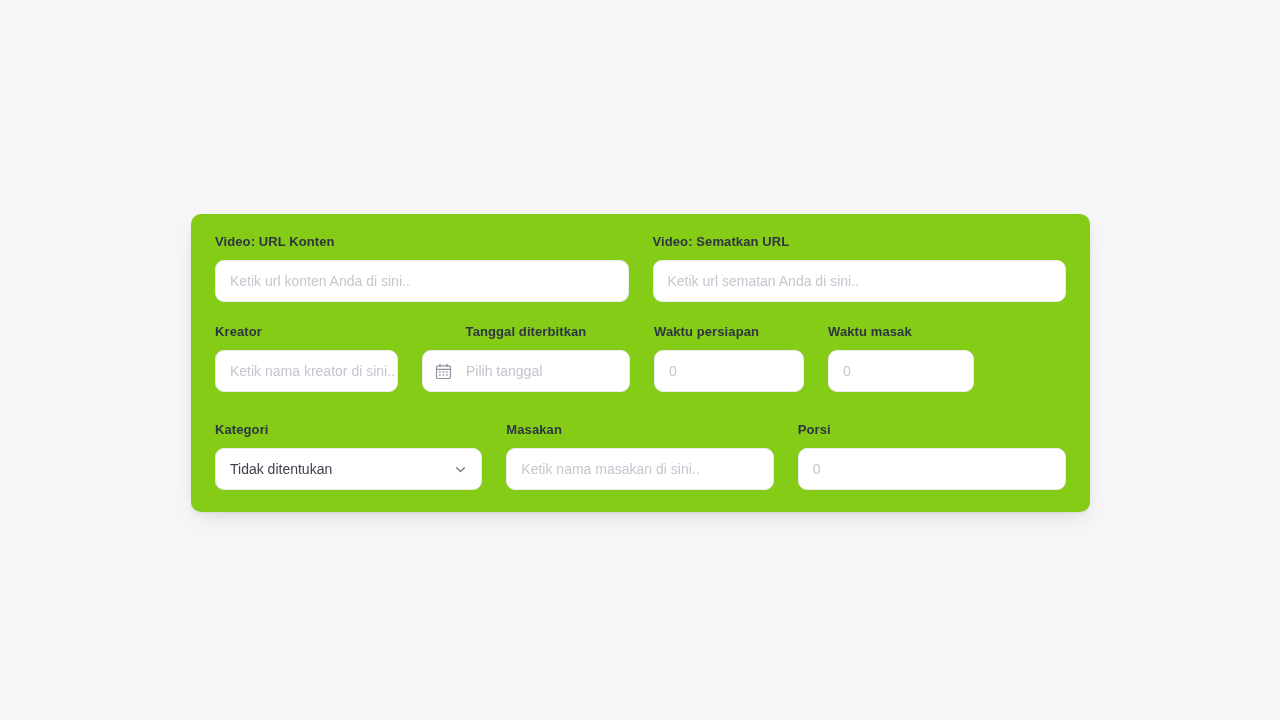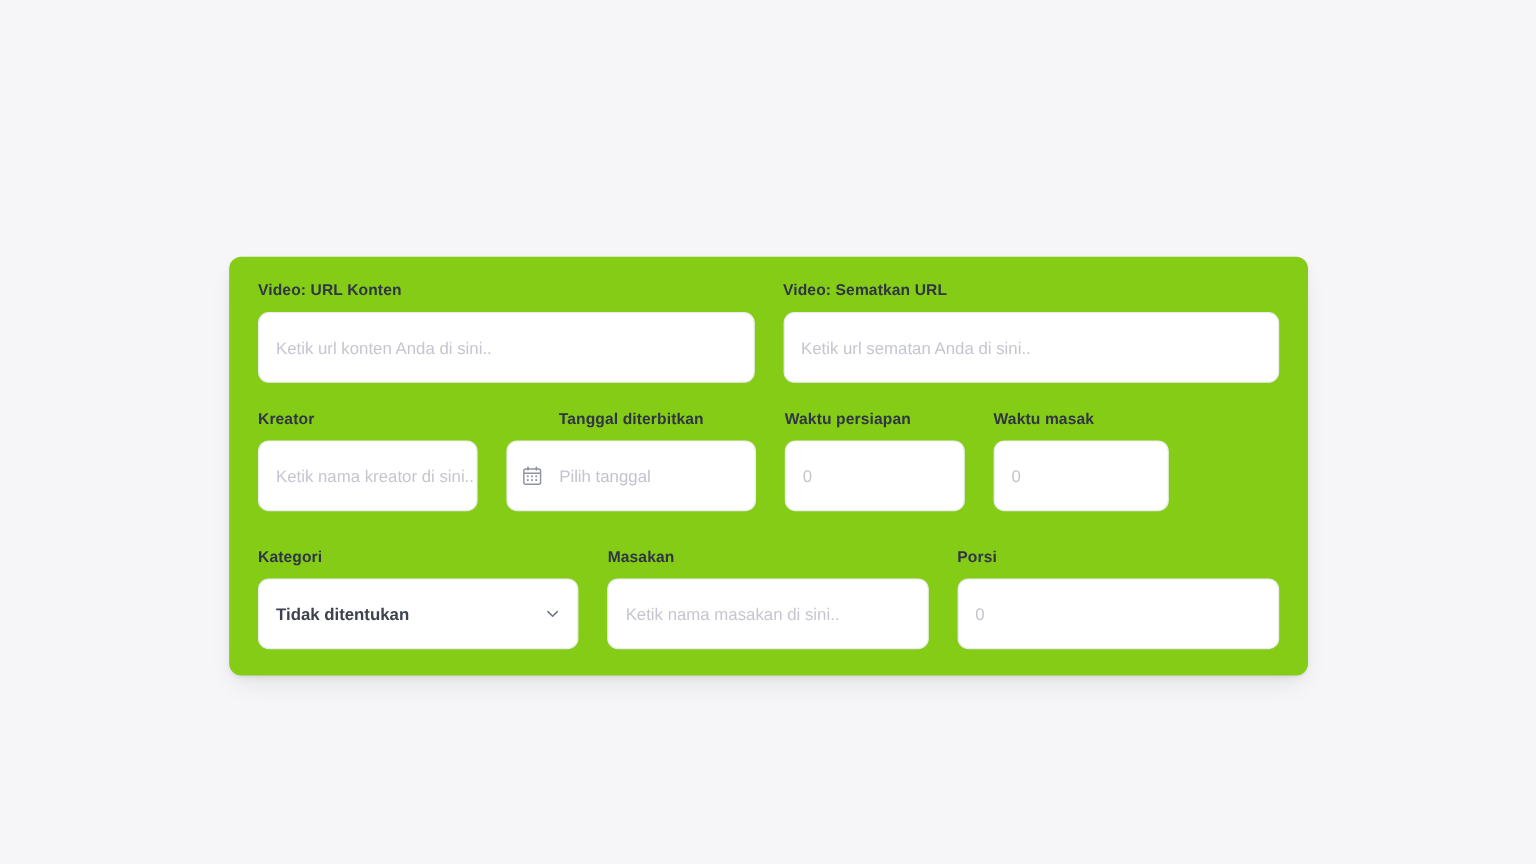--- a/index.html
+++ b/index.html
@@ -72,21 +72,21 @@
     font-weight: bold;
     color: #2f3542;
     letter-spacing: 0.1px;
     line-height: 16px;
     margin-bottom: 10px;
     white-space: nowrap;
   }
 
   
   .control {
-    height: 59px;
+    height: 42px;
     border: 1px solid #ebebf0;
     border-radius: 9px;
     background: #ffffff;
     display: flex;
     align-items: center;
     font-size: 14px;
     color: #c3c4cc;
     padding: 0 14px;
     width: 100%;
     font-family: "Liberation Sans", sans-serif;
@@ -110,21 +110,20 @@
     margin-right: 14px;
     position: relative;
     display: block;
   }
   .cal-icon svg { display: block; }
 
   
   .control.select-input {
     justify-content: space-between;
     color: #3d424e;
-    font-weight: bold;
   }
   .select-value {
     font-size: 14px;
     color: #3d424e;
     white-space: nowrap;
   }
   .chev {
     width: 13px;
     height: 13px;
     flex: 0 0 13px;

